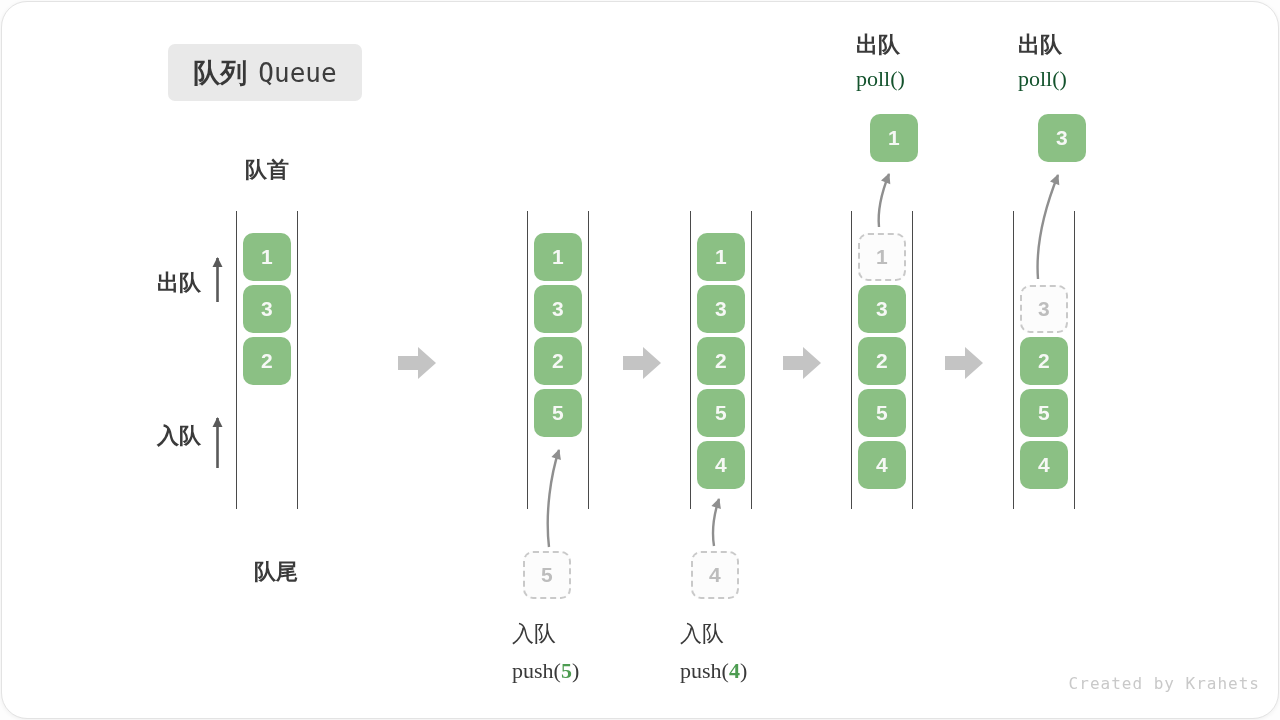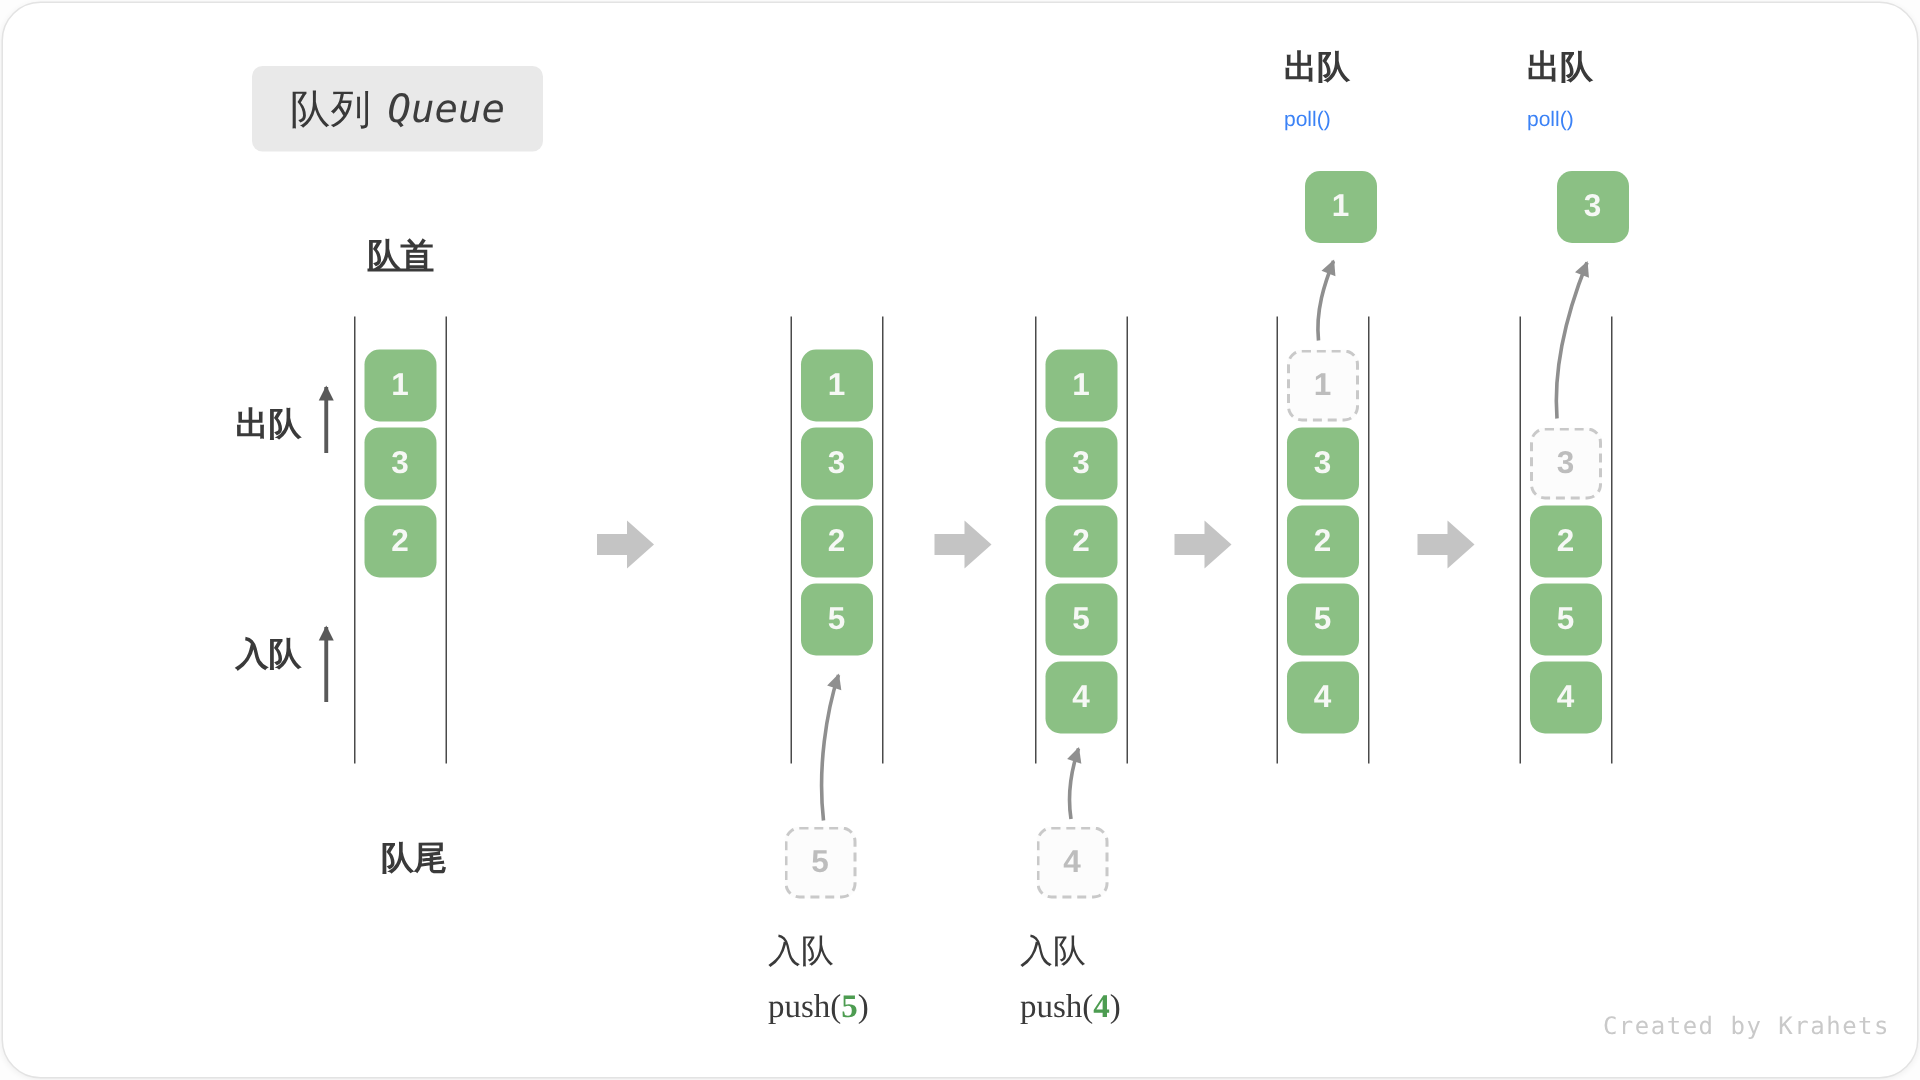--- a/index.html
+++ b/index.html
@@ -13,46 +13,46 @@
     position: absolute; inset: 1px;
     background: #ffffff; border: 1px solid #e3e3e3; border-radius: 26px;
     box-shadow: 0 1px 4px rgba(0,0,0,0.06);
   }
   
   .title-box {
     position: absolute; left: 168px; top: 44px; width: 194px; height: 57px;
     background: #e9e9e9; border-radius: 7px;
     display: flex; align-items: center; justify-content: center; gap: 11px;
   }
-  .title-zh { font-size: 27px; font-weight: 400; color: #383838; }
+  .title-zh { font-size: 27px; font-weight: 700; color: #383838; }
   .title-en { font-size: 26px; font-weight: 400; color: #3d3d3d;
-              font-family: "DejaVu Sans Mono", "Liberation Mono", monospace; font-style: italic; }
+              font-family: "DejaVu Sans Mono", "Liberation Mono", monospace; }
   
   .lbl { position: absolute; font-size: 22px; font-weight: 700; color: #3a3a3a; white-space: nowrap; }
-  .lbl.front { left: 236px; width: 62px; text-align: center; top: 155px; text-decoration: underline; }
+  .lbl.front { left: 236px; width: 62px; text-align: center; top: 155px; }
   .lbl.rear  { left: 236px; width: 62px; text-align: right; top: 557px; }
   .lbl.deq   { left: 157px; top: 268px; }
   .lbl.enq   { left: 157px; top: 421px; }
   
   .queue {
     position: absolute; top: 211px; width: 62px; height: 298px;
     border-left: 1.6px solid #4a4a4a; border-right: 1.6px solid #4a4a4a;
   }
   .cell {
     position: absolute; width: 48px; height: 48px; border-radius: 10px;
     display: flex; align-items: center; justify-content: center;
     font-size: 21px; font-weight: 600; letter-spacing: 0.5px;
   }
   .cell.slot { left: 50%; transform: translateX(-50%); }
   .cell.filled { background: var(--green, #8BC084); color: #f6f8f5; }
   .cell.dashed { border: 2px dashed #c9c9c9; background: #fcfcfc; color: #bdbdbd; }
   .qheader { position: absolute; left: 4px; top: -183px; width: 170px; line-height: 34px; white-space: nowrap; }
   .qheader .h1 { font-size: 22px; font-weight: 600; color: #3a3a3a; }
-  .qheader .h2 { font-size: 14px; color: #3b82f6;
-                 font-family: Liberation Sans, sans-serif; }
+  .qheader .h2 { font-size: 22px; color: #14532d;
+                 font-family: Liberation Serif, serif; }
   .qfooter { position: absolute; top: 404px; line-height: 37px; white-space: nowrap; }
   .qfooter .f1 { font-size: 22px; font-weight: 500; color: #3a3a3a; }
   .qfooter .f2 { font-size: 22px; color: #3a3a3a;
                  font-family: Liberation Serif, serif; }
   .qfooter .fnum { color: var(--accent, #4D9C51); font-weight: 700; }
   
   .overlay { position: absolute; inset: 0; width: 1280px; height: 720px; pointer-events: none; }
   .block-arrow { fill: var(--arrow, #c4c4c4); }
   .flow-arrow  { stroke: #8f8f8f; stroke-width: 2.4; fill: none; }
   .up-arrow    { stroke: #595959; stroke-width: 2.6; fill: none; }

